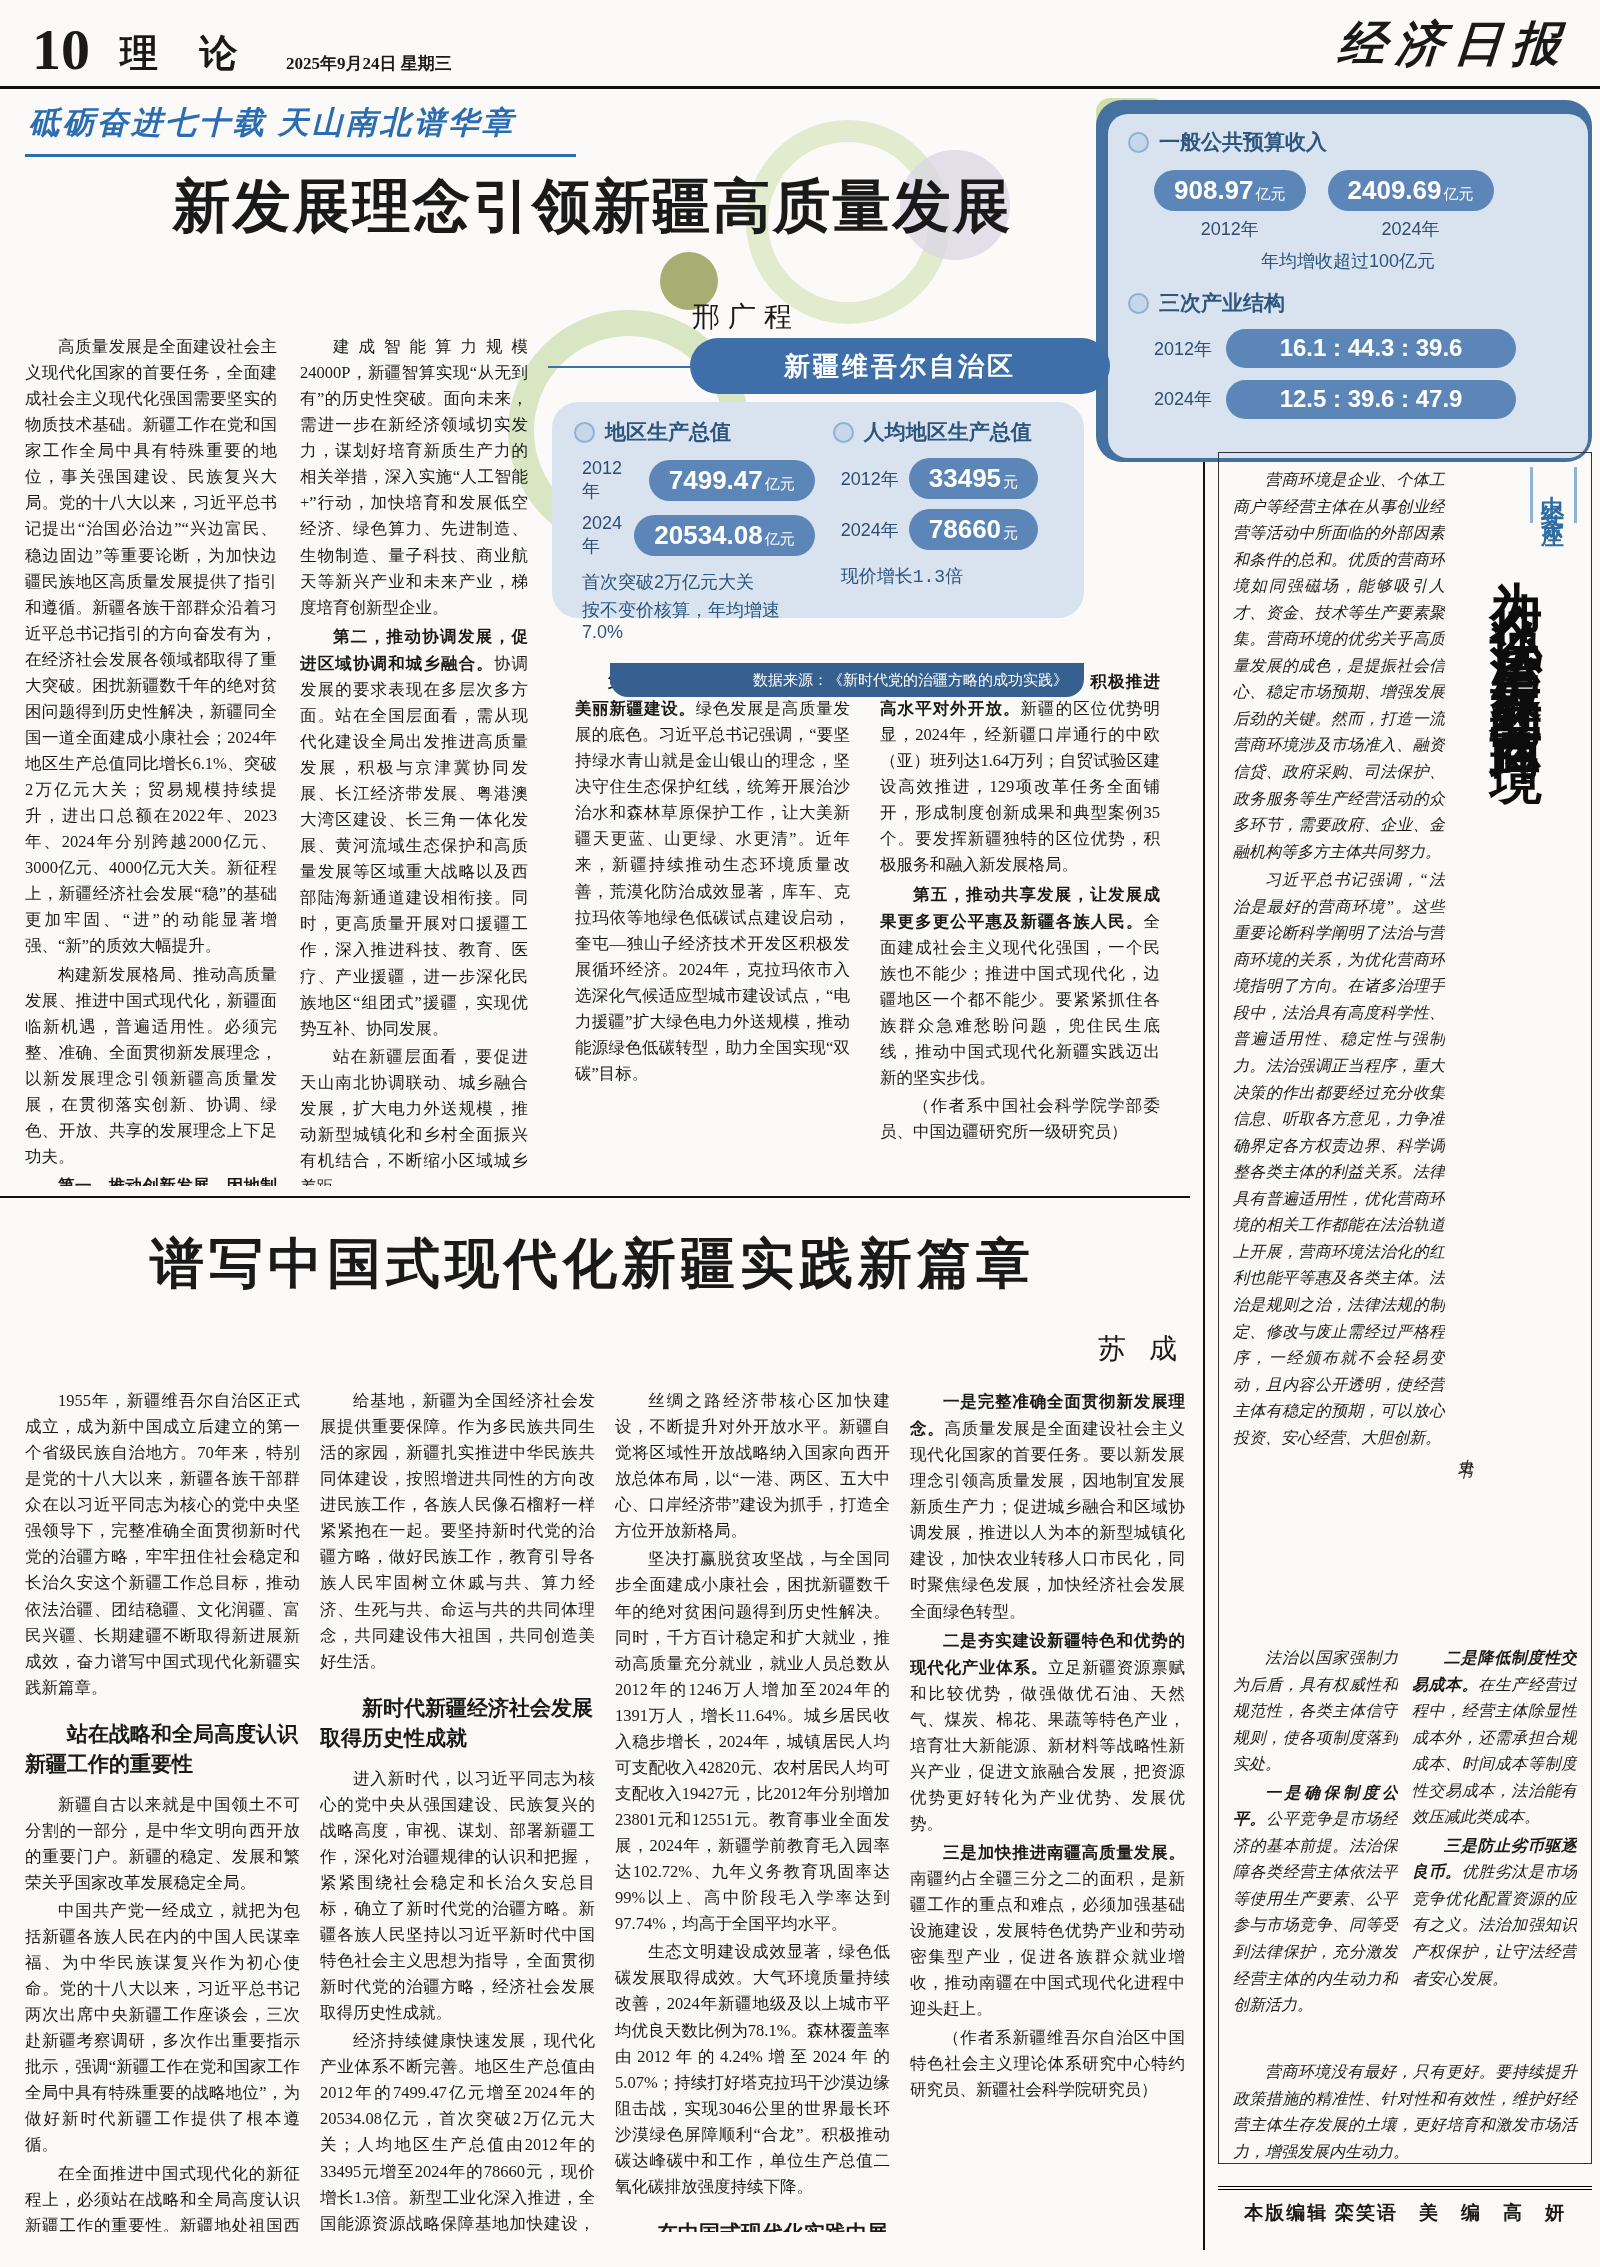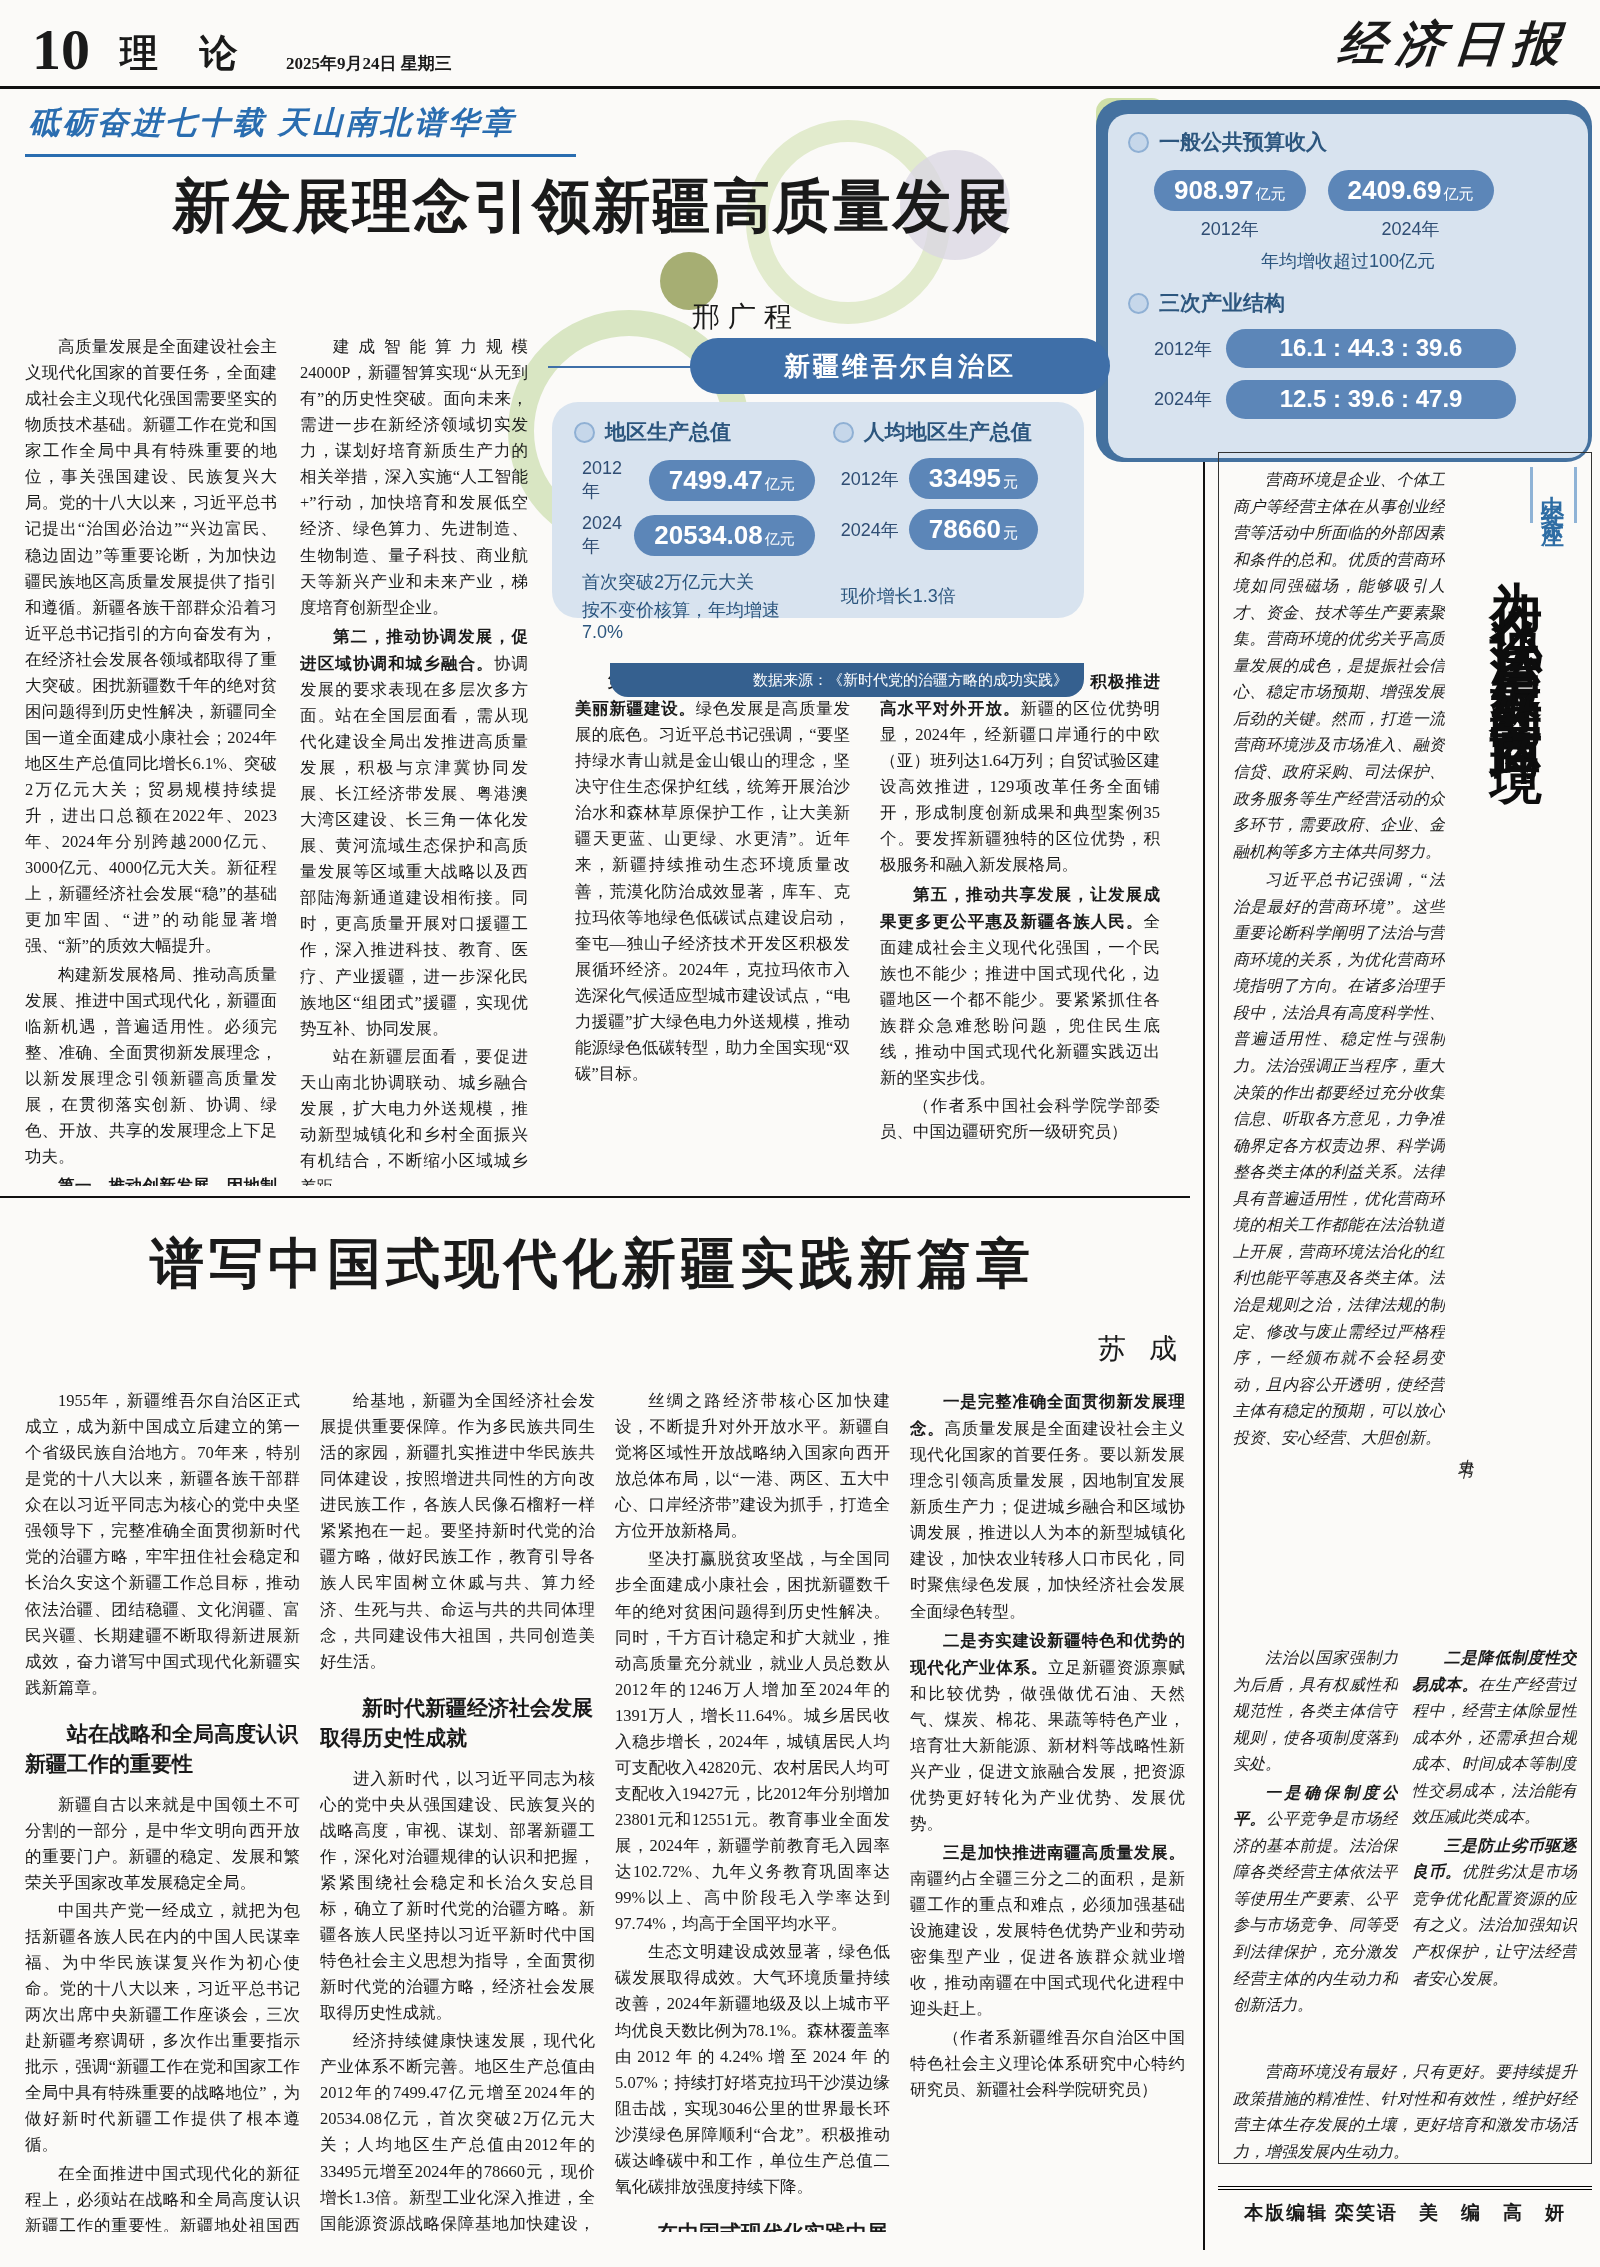--- a/index.html
+++ b/index.html
@@ -138,21 +138,21 @@
         <span>人均地区生产总值</span>
       </div>
       <div style="display:flex;align-items:center;gap:10px;margin:12px 0 0 8px;">
         <span class="year">2012年</span>
         <span class="pill"><span>33495</span><span class="unit">元</span></span>
       </div>
       <div style="display:flex;align-items:center;gap:10px;margin:10px 0 0 8px;">
         <span class="year">2024年</span>
         <span class="pill"><span>78660</span><span class="unit">元</span></span>
       </div>
-      <div class="ignote" style="margin:34px 0 0 8px;">现价增长1.3倍</div>
+      <div class="ignote" style="margin:14px 0 0 8px;font-family:Liberation Mono, monospace;">现价增长1.3倍</div>
     </div>
   </div>
 </div>
 <div class="abs srcbar" style="left:610px;top:618px;width:474px;box-sizing:border-box;">数据来源：《新时代党的治疆方略的成功实践》</div>
 
 <div class="abs igpanel-outer" style="left:1096px;top:100px;width:496px;height:362px;">
   <div class="igpanel-inner">
     <div class="ighead">
       <span class="circ"></span>
       <span>一般公共预算收入</span>

